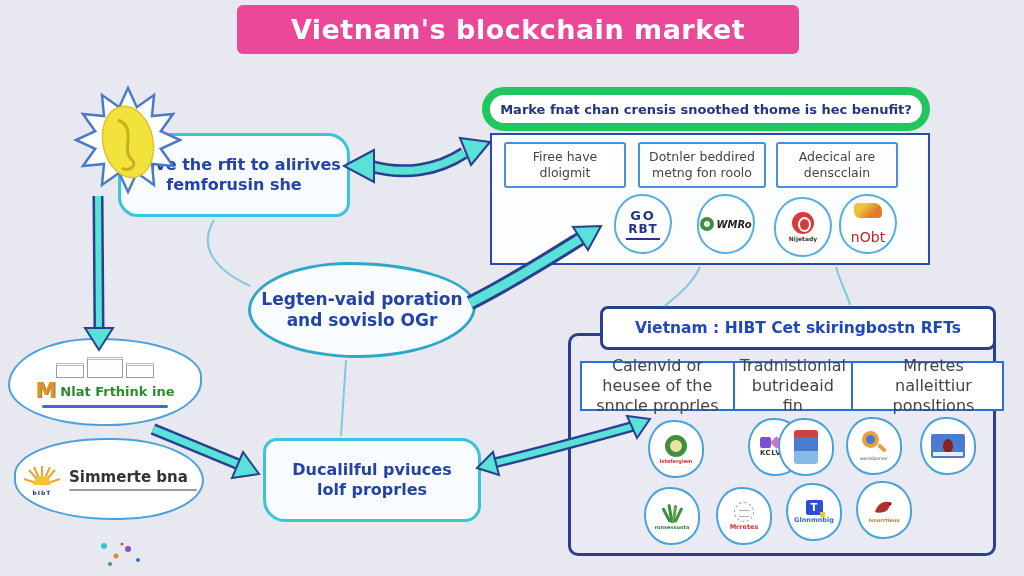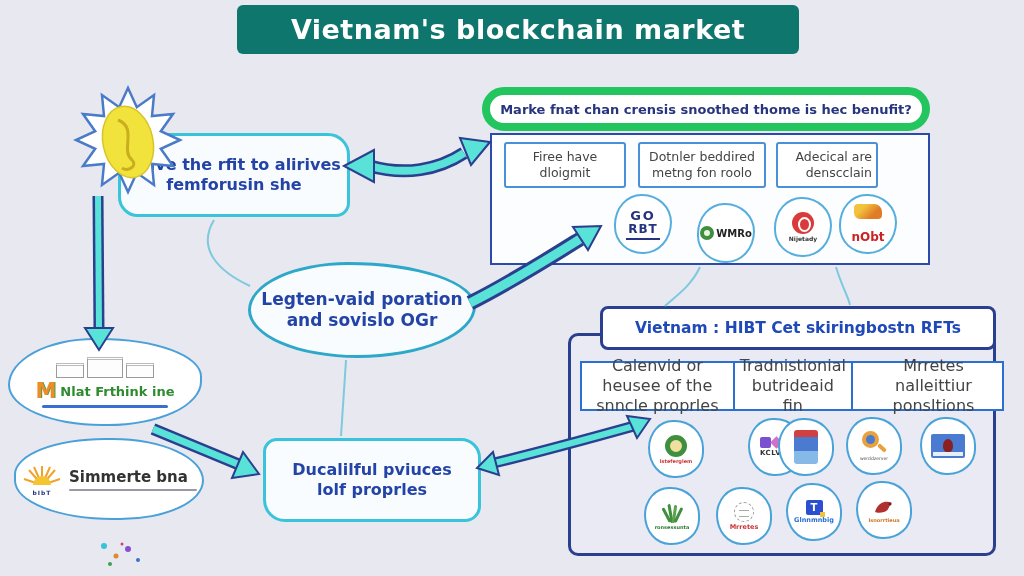--- a/index.html
+++ b/index.html
@@ -7,21 +7,21 @@
   .stage {
     position: relative; width: 1024px; height: 576px;
     background: #e8e8f1; overflow: hidden;
     font-family: "DejaVu Sans", sans-serif;
   }
   svg.artlayer { position:absolute; left:0; top:0; width:1024px; height:576px; pointer-events:none; }
   .over  { z-index: 5; }
 
   
   .banner { position:absolute; left:237px; top:5px; width:562px; height:49px;
-    background:#0f766e; border-radius:6px; display:flex; align-items:center; justify-content:center; z-index:3; }
+    background:#ec4899; border-radius:6px; display:flex; align-items:center; justify-content:center; z-index:3; }
   .banner span { color:#fff; font-weight:bold; font-size:27px; letter-spacing:.5px; }
 
   
   .cloud { position:absolute; z-index:2; background:#f8fcff; border:3px solid #39c4d9;
     color:#2443a6; font-weight:bold; text-align:center;
     display:flex; flex-direction:column; justify-content:center; line-height:1.25; }
   #cloud1 { left:118px; top:133px; width:232px; height:84px; border-radius:16px 22px 14px 20px; font-size:16px; }
   #cloud2 { left:248px; top:262px; width:228px; height:96px; border-color:#2ea8c8;
             border-radius:44% 56% 52% 48% / 50% 46% 54% 50%; font-size:17px; }
   #cloud3 { left:263px; top:438px; width:218px; height:84px; border-radius:14px 20px 16px 22px; font-size:16px; }
@@ -49,39 +49,39 @@
   
   .pill { position:absolute; left:482px; top:87px; width:448px; height:44px; z-index:3;
     background:#fff; border:8px solid #22c55e; border-radius:24px;
     display:flex; align-items:center; justify-content:center;
     color:#27357e; font-weight:bold; font-size:13px; white-space:nowrap; }
   .mpanel { position:absolute; left:490px; top:133px; width:440px; height:132px; z-index:2;
     background:#fcfdff; border:2.5px solid #2b4aab; }
   .mini { position:absolute; top:7px; height:46px; background:#fff; border:2px solid #4a90d9; border-radius:3px;
     color:#444; font-size:12.5px; display:flex; align-items:center; justify-content:center;
     text-align:center; line-height:1.25; padding:0 4px; }
-  #mini1 { left:12px; width:122px; } #mini2 { left:146px; width:128px; } #mini3 { left:284px; width:102px;text-align:right; }
+  #mini1 { left:12px; width:122px; } #mini2 { left:146px; width:128px; } #mini3 { left:284px; width:122px; }
   .badge { position:absolute; width:58px; height:60px; background:#fff; border:2px solid #54aede;
     border-radius:48% 52% 50% 50% / 52% 48% 54% 46%;
     display:flex; flex-direction:column; align-items:center; justify-content:center; gap:1px; }
-  #badge1 { left:122px; top:59px; } #badge2 { left:205px; top:68px; }
+  #badge1 { left:122px; top:59px; } #badge2 { left:205px; top:59px;font-style:italic; }
   #badge3 { left:282px; top:62px; } #badge4 { left:347px; top:59px; }
   .b1t { font-size:13px; font-weight:bold; color:#24357e; letter-spacing:2px; line-height:1; }
   .b1b { font-size:12px; font-weight:bold; color:#24357e; letter-spacing:1px; line-height:1; }
   .b1line { width:34px; height:2px; background:#24357e; margin-top:2px; }
   .b2row { display:flex; align-items:center; gap:2px; }
   .greendot { width:14px; height:14px; border-radius:50%; border:4px solid #3f8f3f; background:#e9f5e0; }
   .b2txt { font-size:10px; font-weight:bold; color:#222; }
   .redcirc { width:22px; height:22px; border-radius:50%; background:#d93a3a; position:relative; }
   .redcirc::after { content:""; position:absolute; left:6px; top:5px; width:9px; height:11px;
     border:2px solid #fff; border-radius:50%; }
   .b3txt { font-size:6px; color:#333; font-weight:bold; }
   .orangeblob { width:28px; height:15px; border-radius:4px 8px 4px 6px;
     background:linear-gradient(135deg,#f2c23c 30%,#e07b28 70%); }
-  .b4txt { font-size:12px; font-weight:bold; color:#cc2222;margin-top:10px; }
+  .b4txt { font-size:14px; font-weight:normal; color:#cc2222;margin-top:10px; }
 
   
   .hpanel { position:absolute; left:568px; top:333px; width:428px; height:223px; z-index:2;
     background:#e9eaf3; border:3px solid #2b3f8f; border-radius:10px; }
   .hheader { position:absolute; left:600px; top:306px; width:396px; height:44px; z-index:3;
     background:#fff; border:3px solid #2b3f8f; border-radius:8px;
     display:flex; align-items:center; justify-content:center;
     color:#1f49b8; font-weight:bold; font-size:15.5px; white-space:nowrap; }
   .hcells { position:absolute; left:580px; top:361px; width:424px; height:50px; z-index:4;
     background:#fff; border:2.5px solid #2b6fd0; display:flex; }

